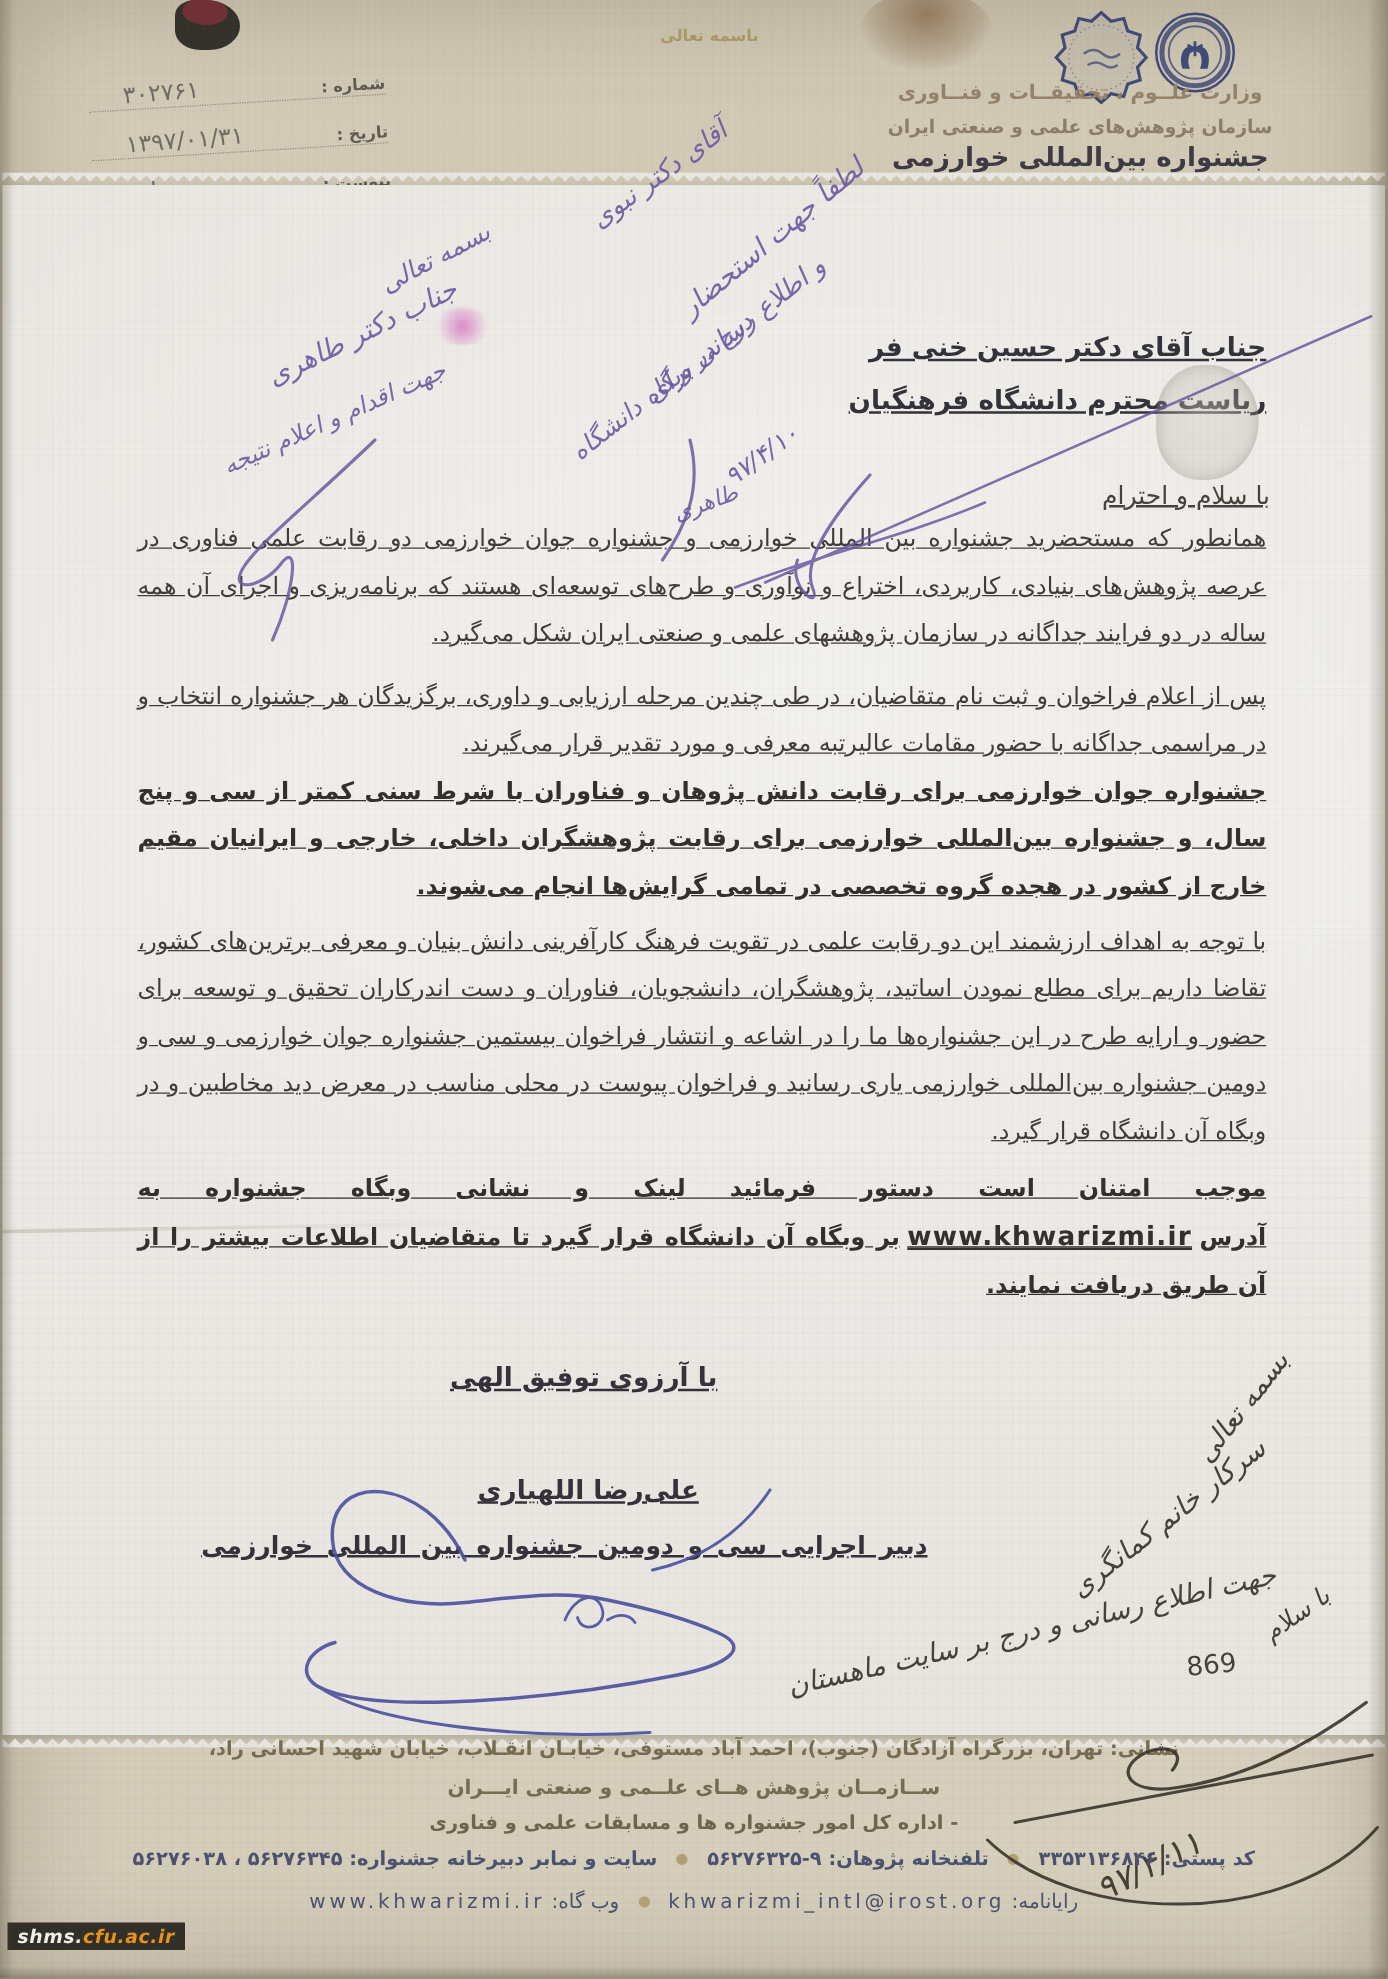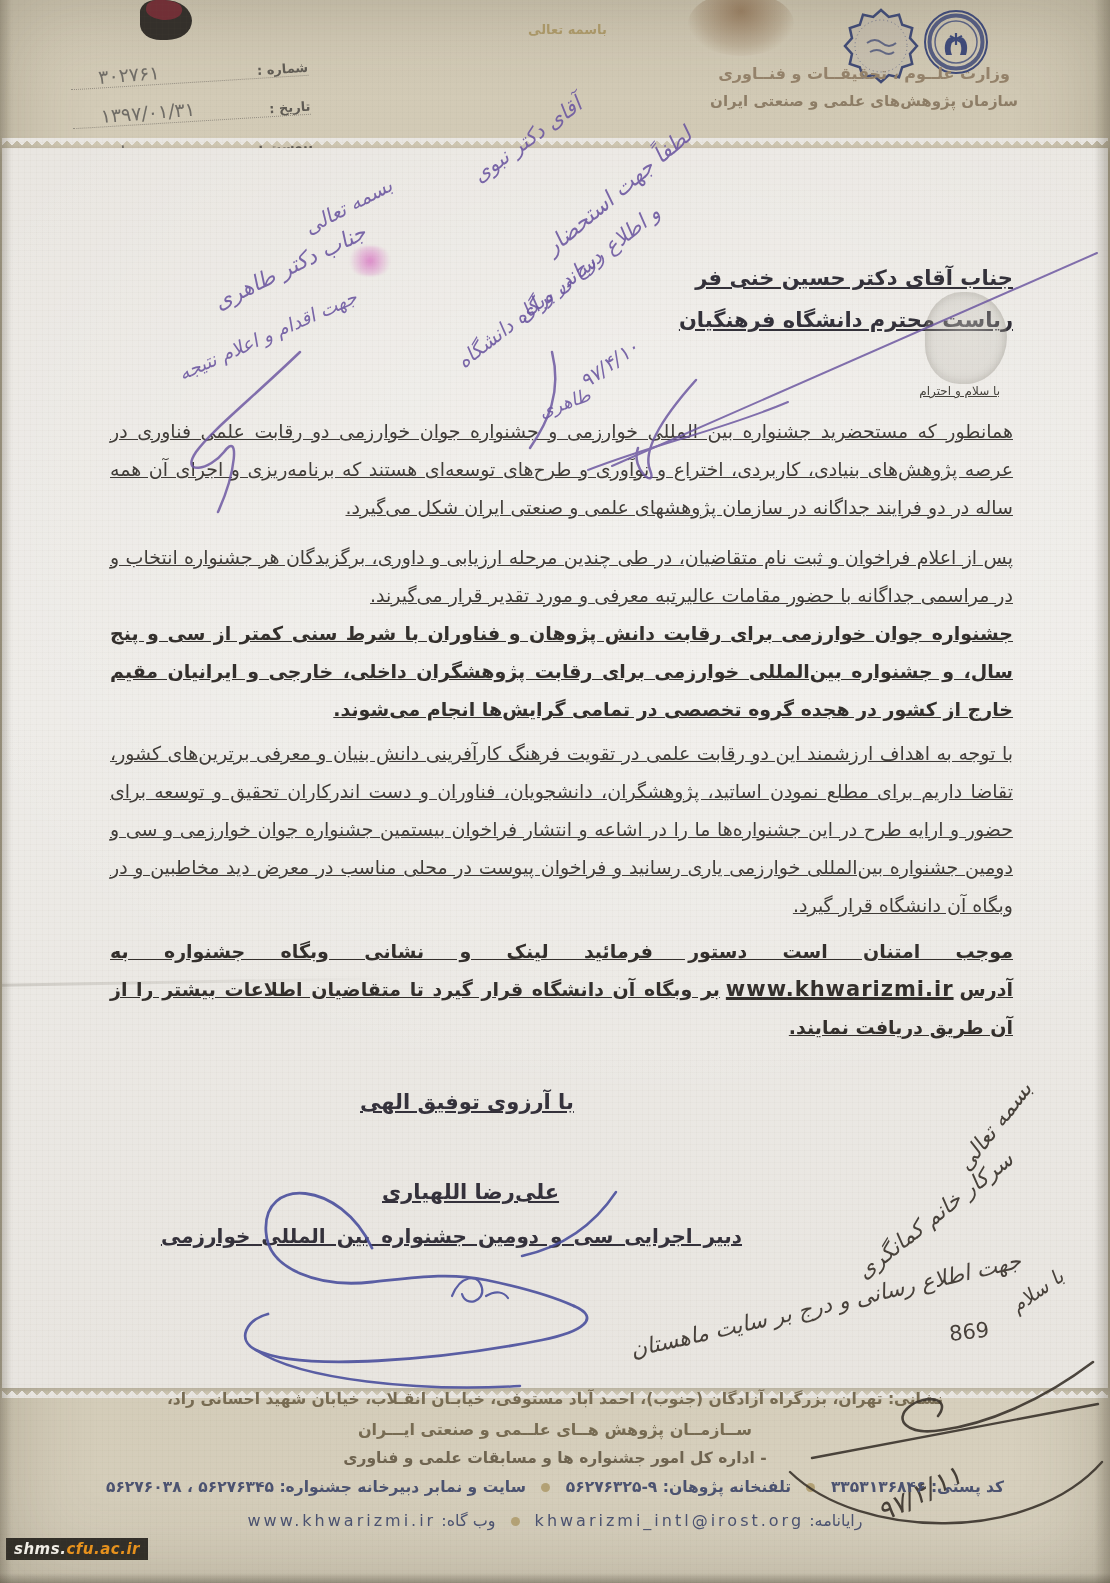--- a/index.html
+++ b/index.html
@@ -54,21 +54,21 @@
     background:linear-gradient(-45deg,#e8e5e0 5px,transparent 0) 0 0,linear-gradient(45deg,#e8e5e0 5px,transparent 0) 0 0;
     background-size:10px 10px;background-repeat:repeat-x;}
   .crease{position:absolute;left:0;top:830px;width:60%;height:3px;transform:rotate(-1deg);
     background:linear-gradient(90deg,rgba(140,135,125,.3),transparent 60%);}
 
   
   .ltr{direction:ltr;unicode-bidi:isolate;}
   .t{position:absolute;direction:rtl;color:#3f3b38;text-decoration:underline;}
   .recip1{right:95px;top:118px;font-size:21px;font-weight:bold;color:#33313a;}
   .recip2{right:95px;top:160px;font-size:21px;font-weight:bold;color:#33313a;}
-  .salut{right:108px;top:236px;font-size:12px;color:#45423c;}
+  .salut{right:92px;top:236px;font-size:20px;color:#45423c;}
   .para{right:95px;left:108px;text-align:justify;font-size:19px;line-height:38px;color:#403c38;}
   .p1{top:264px;}
   .p2{top:390px;}
   .p3{top:466px;font-weight:bold;color:#332f2c;}
   .p4{top:586px;}
   .p5{top:784px;font-weight:bold;color:#332f2c;}
   .url{text-decoration:underline;letter-spacing:1px;font-size:21px;margin:0 6px;}
   .wish{left:358px;top:942px;font-size:21px;font-weight:bold;color:#34313b;}
   .sname{left:380px;top:1032px;font-size:21px;font-weight:bold;color:#34313b;}
   .stitle{right:366px;top:1076px;font-size:20px;font-weight:bold;color:#34313b;white-space:nowrap;word-spacing:4px;}
@@ -113,20 +113,21 @@
     <circle cx="33" cy="33" r="31" fill="none" stroke="#3f4a78" stroke-width="2"></circle>
     <circle cx="33" cy="33" r="26.5" fill="none" stroke="#3f4a78" stroke-width="4" opacity=".85"></circle>
     <circle cx="33" cy="33" r="21" fill="none" stroke="#3f4a78" stroke-width="1.5" opacity=".8"></circle>
     <path d="M23,46 C19,34 26,25 31,30 C27,36 27,41 29,46 Z" fill="#3f4a78"></path>
     <path d="M43,46 C47,34 40,25 35,30 C39,36 39,41 37,46 Z" fill="#3f4a78"></path>
     <path d="M33,24 v12 M27,27 l12,6.5 M27,33.5 l12,-6.5" stroke="#3f4a78" stroke-width="2.2" fill="none"></path>
   </svg>
 
   <div class="lh-line lh-ministry">وزارت علــوم ، تحقیقــات و فنــاوری</div>
   <div class="lh-line lh-org">سازمان پژوهش‌های علمی و صنعتی ایران</div>
+  <div class="lh-line lh-festival">جشنواره بین‌المللی خوارزمی</div>
 
   <div class="stamp">
     <div class="srow">
       <span class="slabel">شماره :</span>
       <span class="sval ltr">۳۰۲۷۶۱</span>
     </div>
     <div class="srow">
       <span class="slabel">تاریخ :</span>
       <span class="sval ltr">۱۳۹۷/۰۱/۳۱</span>
     </div>

